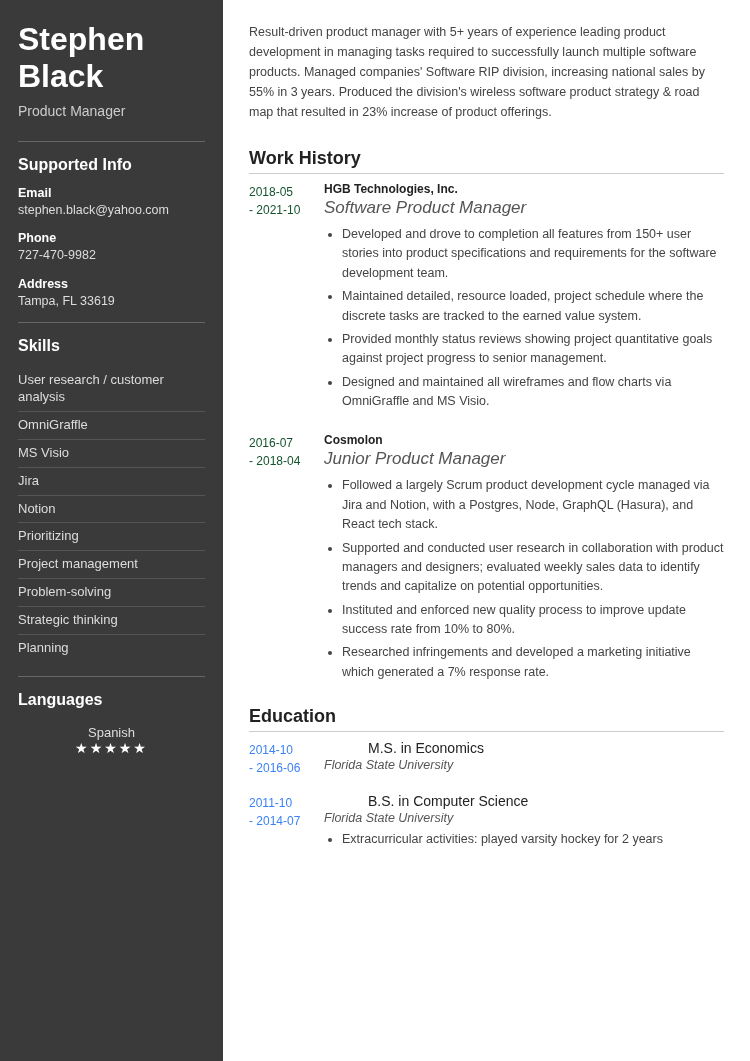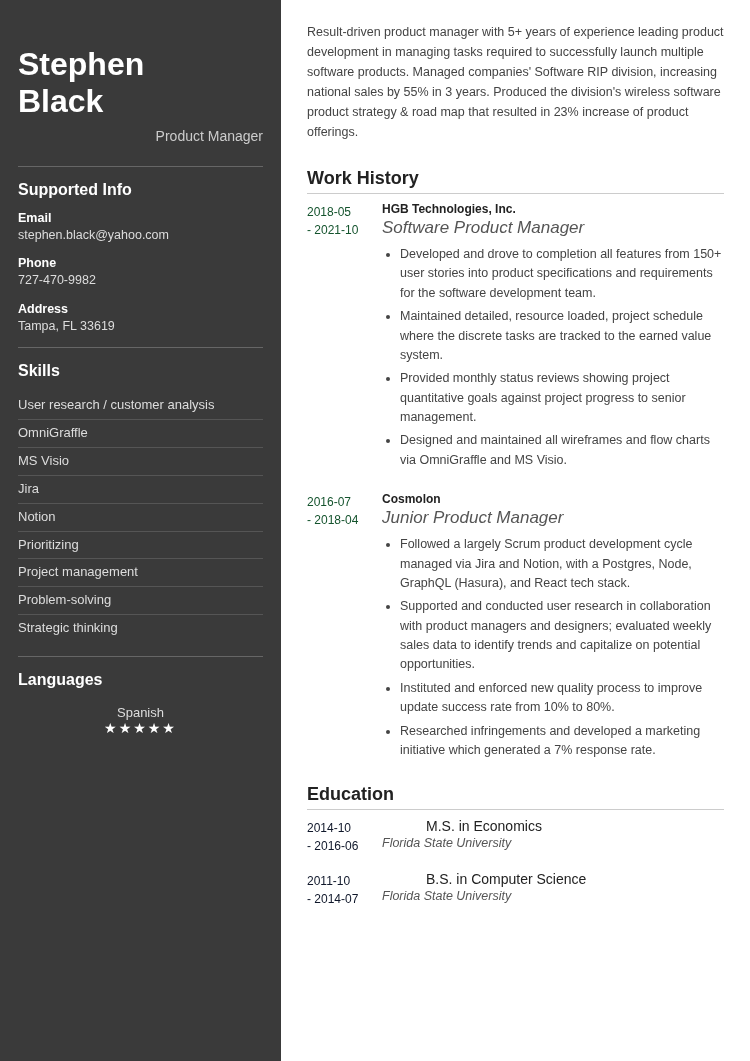--- a/index.html
+++ b/index.html
@@ -11,38 +11,37 @@
       width: 750px;
       min-height: 1061px;
     }
     .resume-container {
       display: flex;
       width: 750px;
       min-height: 1061px;
     }
     
     .sidebar {
-      width: 281px;
+      width: 223px;
       background: #3a3a3a;
       color: #fff;
-      padding: 46px 18px 30px 18px;
+      padding: 21px 18px 30px 18px;
       flex-shrink: 0;
     }
     .sidebar-name {
       font-size: 32px;
       font-weight: bold;
       line-height: 1.15;
       margin-bottom: 8px;
       color: #fff;
     }
     .sidebar-title {
       font-size: 14px;
       color: #ccc;
       margin-bottom: 22px;
-      text-align: right;
     }
     .sidebar-section-title {
       font-size: 16px;
       font-weight: bold;
       color: #fff;
       margin-bottom: 12px;
       margin-top: 4px;
     }
     .sidebar-divider {
       border: none;
@@ -155,21 +154,21 @@
       margin-bottom: 4px;
     }
     .edu-entry {
       display: flex;
       margin-bottom: 16px;
     }
     .edu-dates {
       width: 75px;
       flex-shrink: 0;
       font-size: 12px;
-      color: #0f172a;
+      color: #3b82f6;
       line-height: 1.5;
       padding-top: 1px;
     }
     .edu-body {
       flex: 1;
     }
     .edu-degree {
       font-size: 14px;
       font-weight: normal;
       color: #222;
@@ -227,20 +226,21 @@
     <div class="skills-section" id="skills-container">
         <div class="skill-item">User research / customer analysis</div>
         <div class="skill-item">OmniGraffle</div>
         <div class="skill-item">MS Visio</div>
         <div class="skill-item">Jira</div>
         <div class="skill-item">Notion</div>
         <div class="skill-item">Prioritizing</div>
         <div class="skill-item">Project management</div>
         <div class="skill-item">Problem-solving</div>
         <div class="skill-item">Strategic thinking</div>
+        <div class="skill-item">Planning</div>
       </div>
 
     <hr class="sidebar-divider" style="margin-top:14px;">
     <div class="sidebar-section-title">Languages</div>
 
     <div class="languages-section" id="languages-container">
         <div class="lang-row">
           <span class="lang-name">Spanish</span>
           <span class="stars">★★★★★</span>
         </div>
@@ -290,18 +290,21 @@
             <div class="edu-body">
               <div class="edu-degree">M.S. in Economics</div>
               <div class="edu-school">Florida State University</div>
             </div>
           </div>
           <div class="edu-entry">
             <div class="edu-dates">2011-10<br>- 2014-07</div>
             <div class="edu-body">
               <div class="edu-degree">B.S. in Computer Science</div>
               <div class="edu-school">Florida State University</div>
+              <ul class="edu-bullets">
+                <li>Extracurricular activities: played varsity hockey for 2 years</li>
+              </ul>
             </div>
           </div>
         </div>
     </div>
   </div>
 </div>
 
 </body></html>

